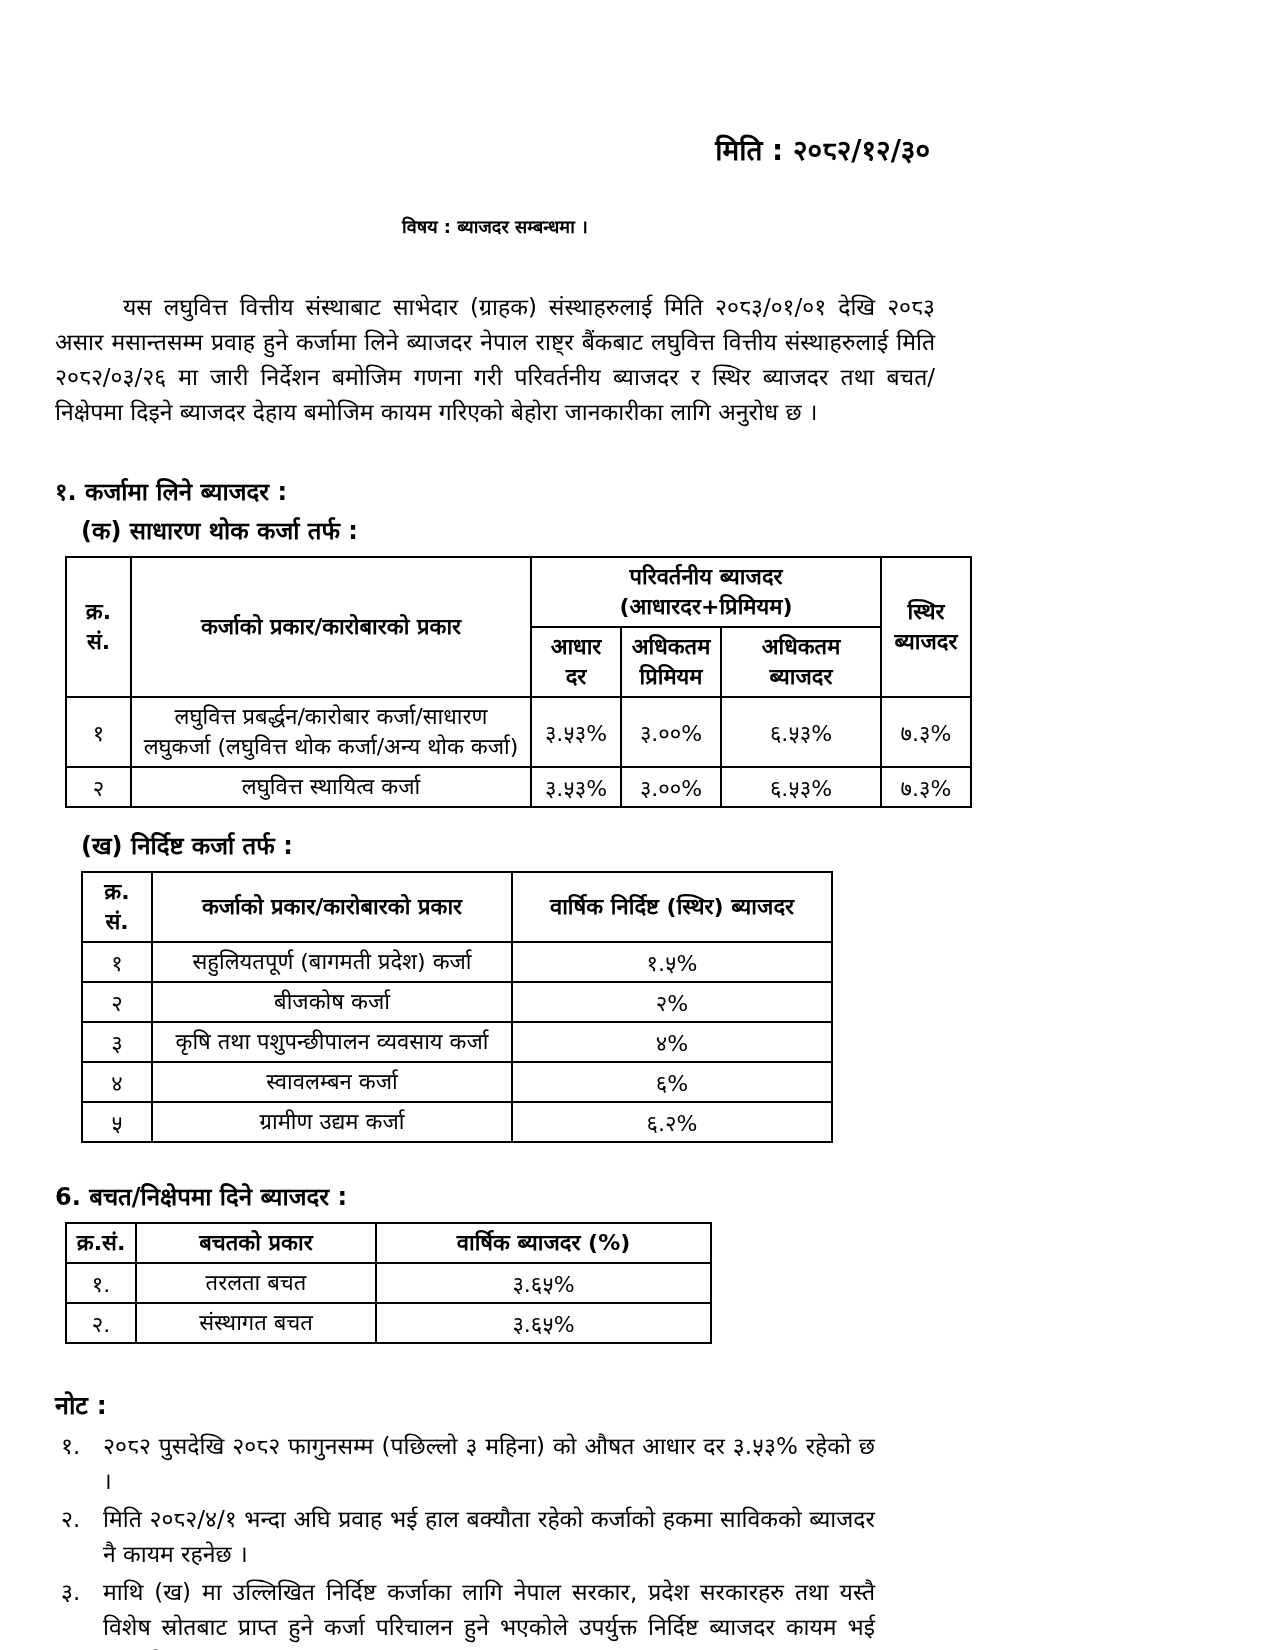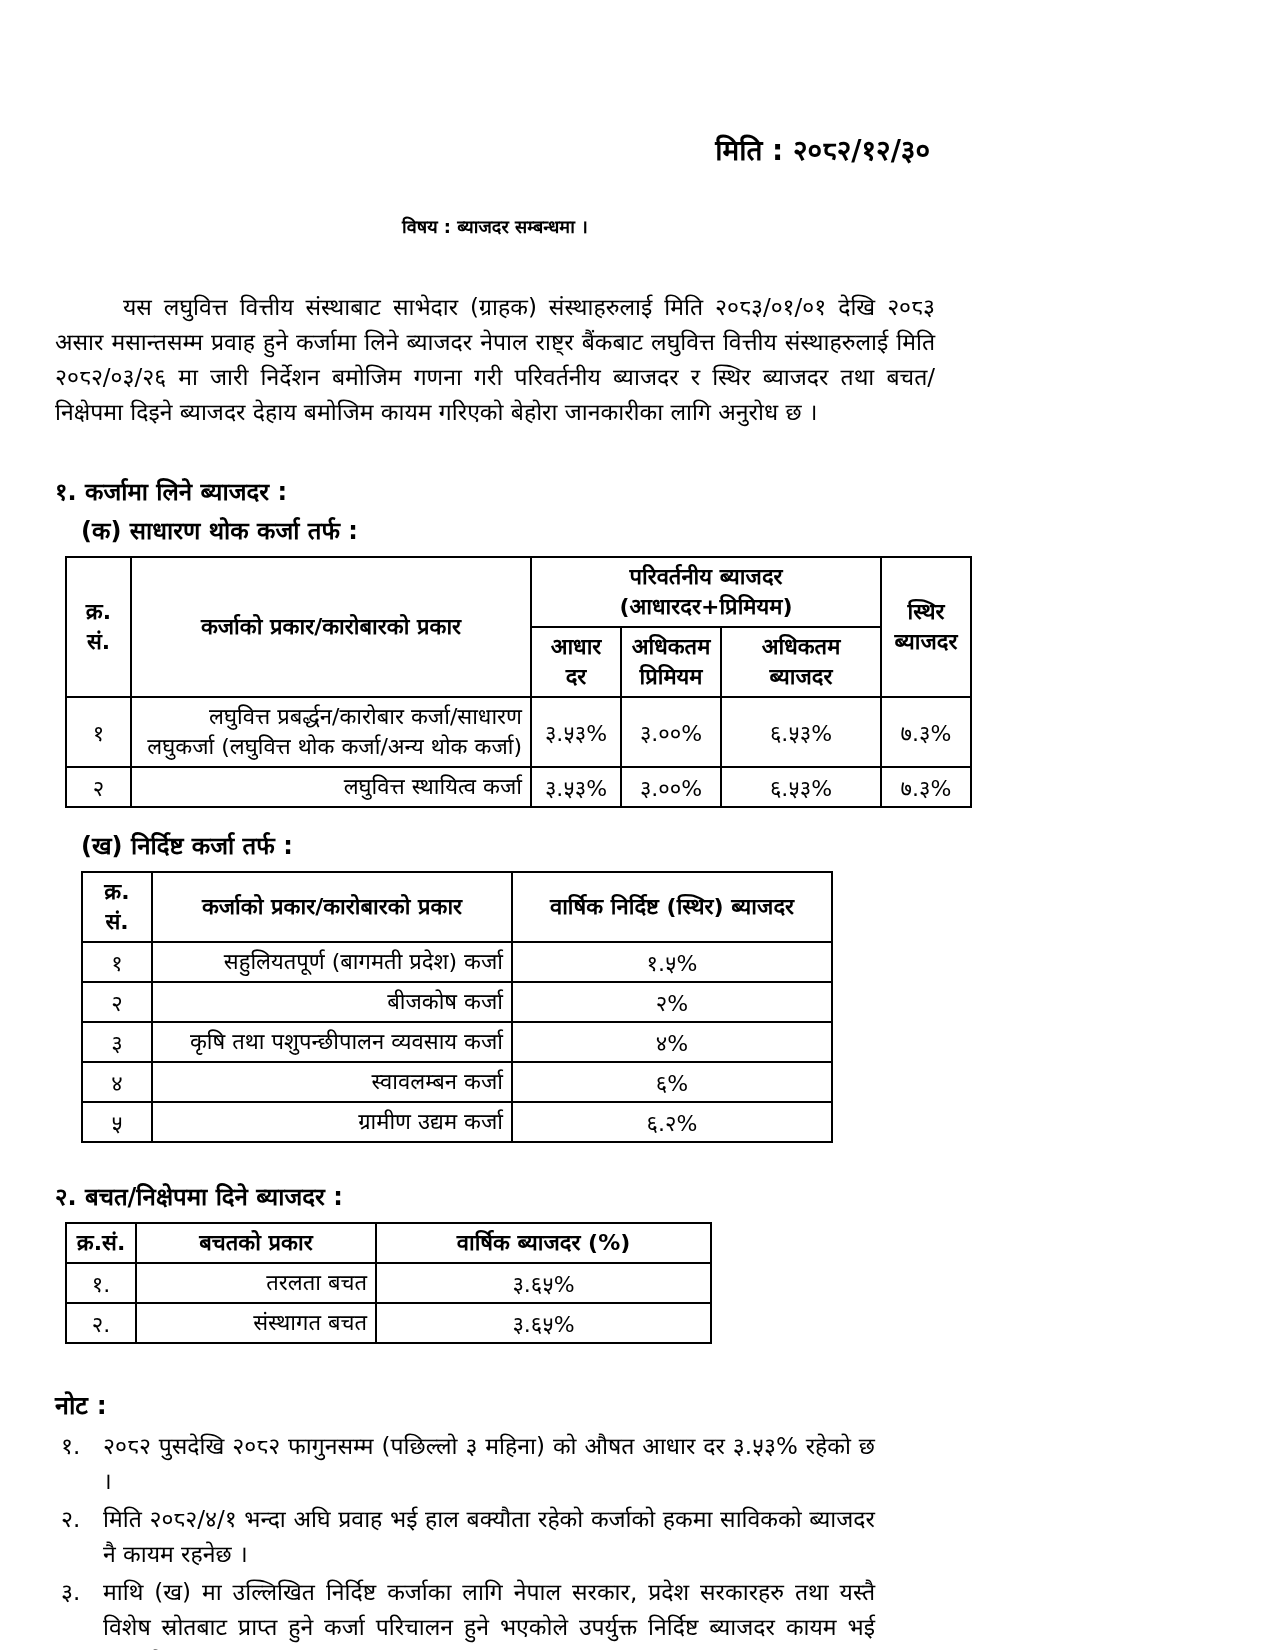--- a/index.html
+++ b/index.html
@@ -59,21 +59,21 @@
     margin-top: 10px;
   }
   th, td {
     border: 2px solid #000000;
     font-size: 22px;
     padding: 4px 8px;
     vertical-align: middle;
   }
   th { font-weight: bold; line-height: 30px; }
   td.center { text-align: center; }
-  td.left { text-align: right; line-height: 30px; }
+  td.left { text-align: center; line-height: 30px; }
 
   
   .table-a { width: 905px; margin-left: 10px; }
   .table-a .col-sn   { width: 65px; }
   .table-a .col-type { width: 400px; }
   .table-a .col-base { width: 90px; }
   .table-a .col-prem { width: 100px; }
   .table-a .col-max  { width: 160px; }
   .table-a .col-fix  { width: 90px; }
   .table-a td { height: 40px; }
@@ -205,21 +205,21 @@
         <td class="center">६%</td>
       </tr>
       <tr>
         <td class="center">५</td>
         <td class="left">ग्रामीण उद्यम कर्जा</td>
         <td class="center">६.२%</td>
       </tr>
     </tbody>
   </table>
 
-  <div class="sec-heading" style="margin-top: 36px;">२. बचत/निक्षेपमा दिने ब्याजदर :</div>
+  <div class="sec-heading" style="margin-top: 36px;">6. बचत/निक्षेपमा दिने ब्याजदर :</div>
 
   <table class="table-c">
     <colgroup>
       <col class="col-sn">
         <col class="col-type">
         <col class="col-rate">
     </colgroup>
     <thead>
       <tr>
         <th>क्र.सं.</th>

